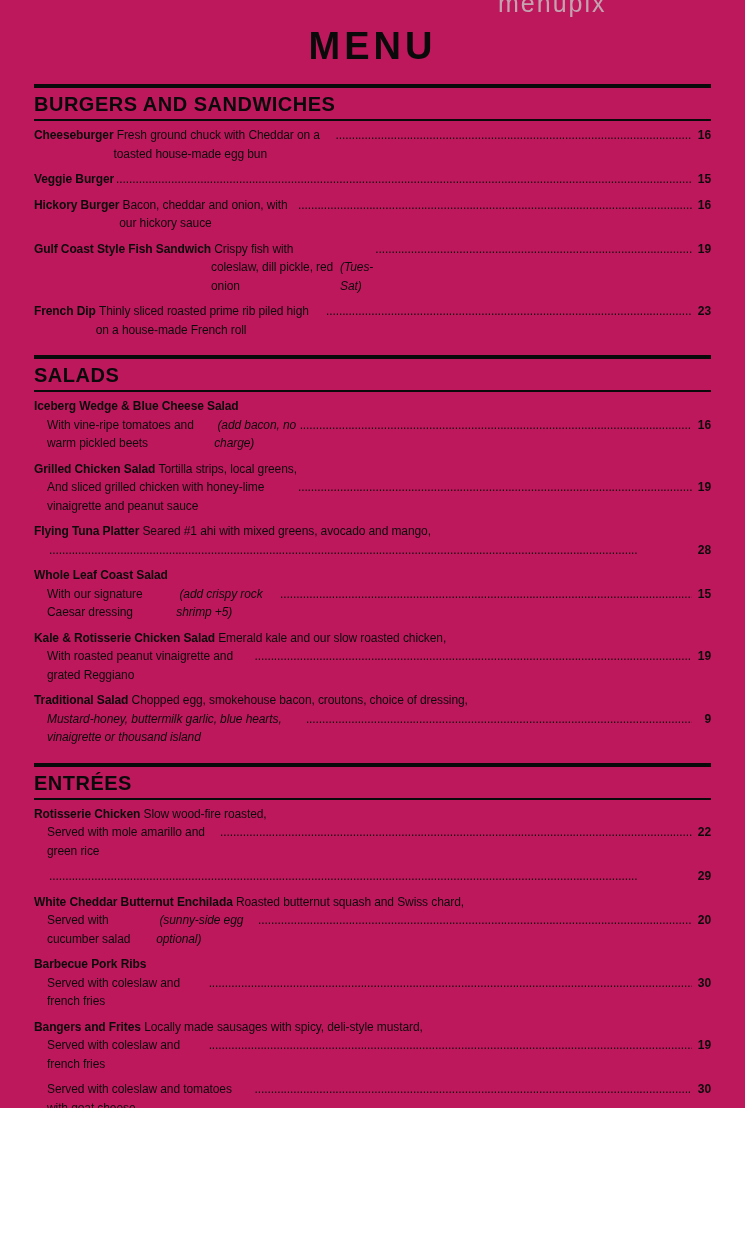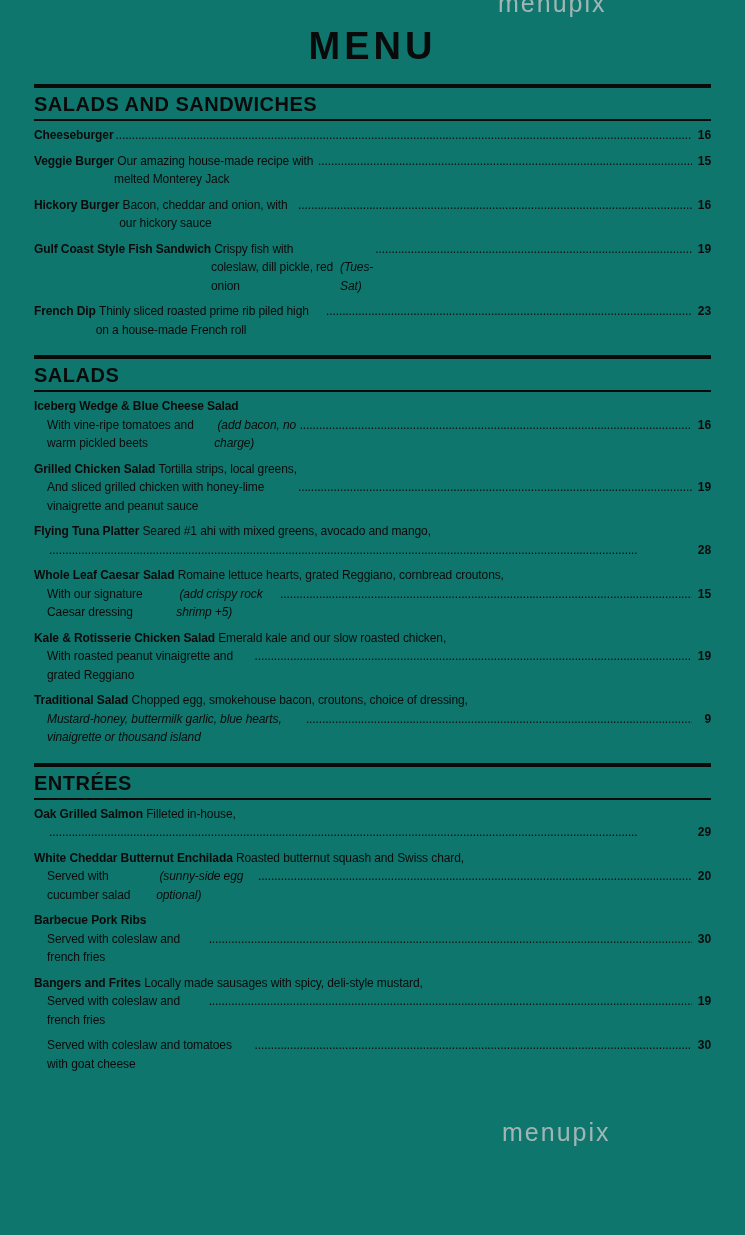--- a/index.html
+++ b/index.html
@@ -1,18 +1,18 @@
 <!DOCTYPE html>
 <html><head>
 <meta charset="utf-8">
 <style>
   * { margin:0; padding:0; box-sizing:border-box; }
   html,body { background:#ffffff; }
   body { width:745px; font-family:"Liberation Sans", sans-serif; color:#0a0a0a; }
-  .page { position:relative; width:745px; height:1235px; padding:24px 34px 16px; overflow:hidden; background:#0f766e; }
+  .page { position:relative; width:745px; height:1108px; padding:24px 34px 16px; overflow:hidden; background:#be185d; }
 
   .title { text-align:center; font-size:38px; line-height:44px; font-weight:800;
            letter-spacing:4px; margin-bottom:16px; }
 
   .rule { background:#0a0a0a; }
   .rule.thick { height:4px; }
   .rule.thin  { height:2px; }
 
   .sec-h { font-size:20px; line-height:23px; font-weight:800; letter-spacing:0.5px; margin:5px 0 3px; }
   .items { padding:5px 0 9px; }
@@ -34,34 +34,34 @@
 <body>
 
 <div class="page">
   <div class="wm wm-top">menupix</div>
 
   <h1 class="title">MENU</h1>
 
   <div id="sections">
       <section>
         <div class="rule thick"></div>
-        <h2 class="sec-h">SALADS AND SANDWICHES</h2>
+        <h2 class="sec-h">BURGERS AND SANDWICHES</h2>
         <div class="rule thin"></div>
         <div class="items">
           <div class="mi">
             <div class="ln">
               <span class="nm">Cheeseburger</span>
+              <span class="ds"> Fresh ground chuck with Cheddar on a toasted house-made egg bun</span>
               <span class="dots"></span>
               <span class="pr">16</span>
             </div>
           </div>
           <div class="mi">
             <div class="ln">
               <span class="nm">Veggie Burger</span>
-              <span class="ds"> Our amazing house-made recipe with melted Monterey Jack</span>
               <span class="dots"></span>
               <span class="pr">15</span>
             </div>
           </div>
           <div class="mi">
             <div class="ln">
               <span class="nm">Hickory Burger</span>
               <span class="ds"> Bacon, cheddar and onion, with our hickory sauce</span>
               <span class="dots"></span>
               <span class="pr">16</span>
@@ -118,22 +118,21 @@
               <span class="nm">Flying Tuna Platter</span>
               <span class="ds"> Seared #1 ahi with mixed greens, avocado and mango,</span>
             </div>
             <div class="ln cont">
               <span class="dots"></span>
               <span class="pr">28</span>
             </div>
           </div>
           <div class="mi">
             <div class="ln">
-              <span class="nm">Whole Leaf Caesar Salad</span>
-              <span class="ds"> Romaine lettuce hearts, grated Reggiano, cornbread croutons,</span>
+              <span class="nm">Whole Leaf Coast Salad</span>
             </div>
             <div class="ln cont">
               <span class="ds">With our signature Caesar dressing</span>
               <span class="it"> (add crispy rock shrimp +5)</span>
               <span class="dots"></span>
               <span class="pr">15</span>
             </div>
           </div>
           <div class="mi">
             <div class="ln">
@@ -159,23 +158,30 @@
           </div>
         </div>
       </section>
       <section>
         <div class="rule thick"></div>
         <h2 class="sec-h">ENTRÉES</h2>
         <div class="rule thin"></div>
         <div class="items">
           <div class="mi">
             <div class="ln">
-              <span class="nm">Oak Grilled Salmon</span>
-              <span class="ds"> Filleted in-house,</span>
-            </div>
+              <span class="nm">Rotisserie Chicken</span>
+              <span class="ds"> Slow wood-fire roasted,</span>
+            </div>
+            <div class="ln cont">
+              <span class="ds">Served with mole amarillo and green rice</span>
+              <span class="dots"></span>
+              <span class="pr">22</span>
+            </div>
+          </div>
+          <div class="mi">
             <div class="ln cont">
               <span class="dots"></span>
               <span class="pr">29</span>
             </div>
           </div>
           <div class="mi">
             <div class="ln">
               <span class="nm">White Cheddar Butternut Enchilada</span>
               <span class="ds"> Roasted butternut squash and Swiss chard,</span>
             </div>

